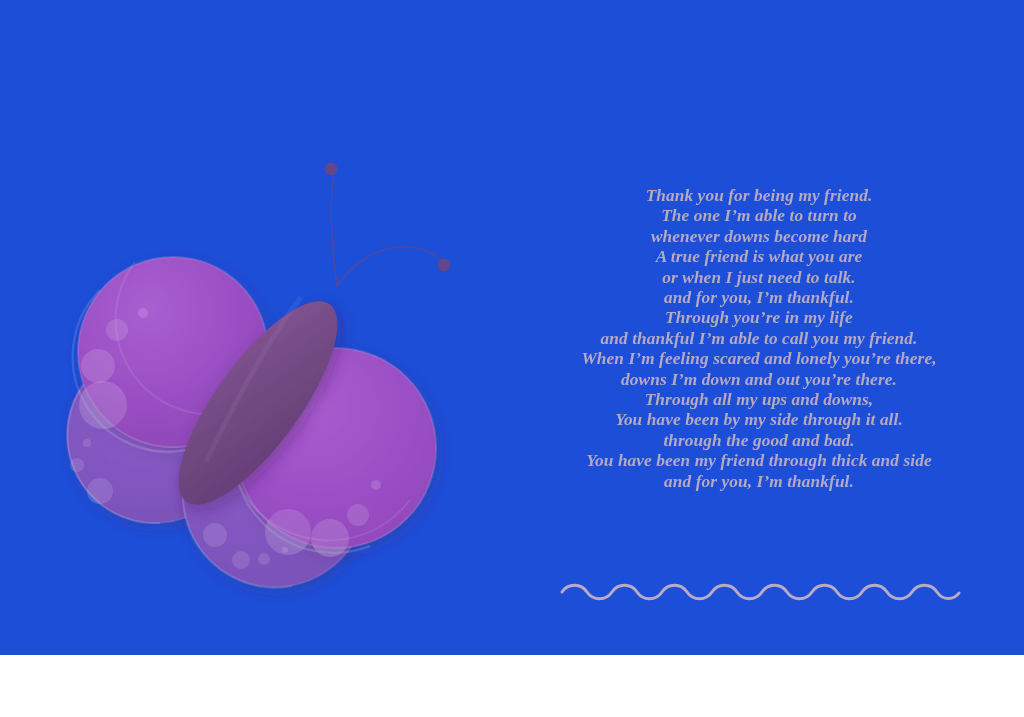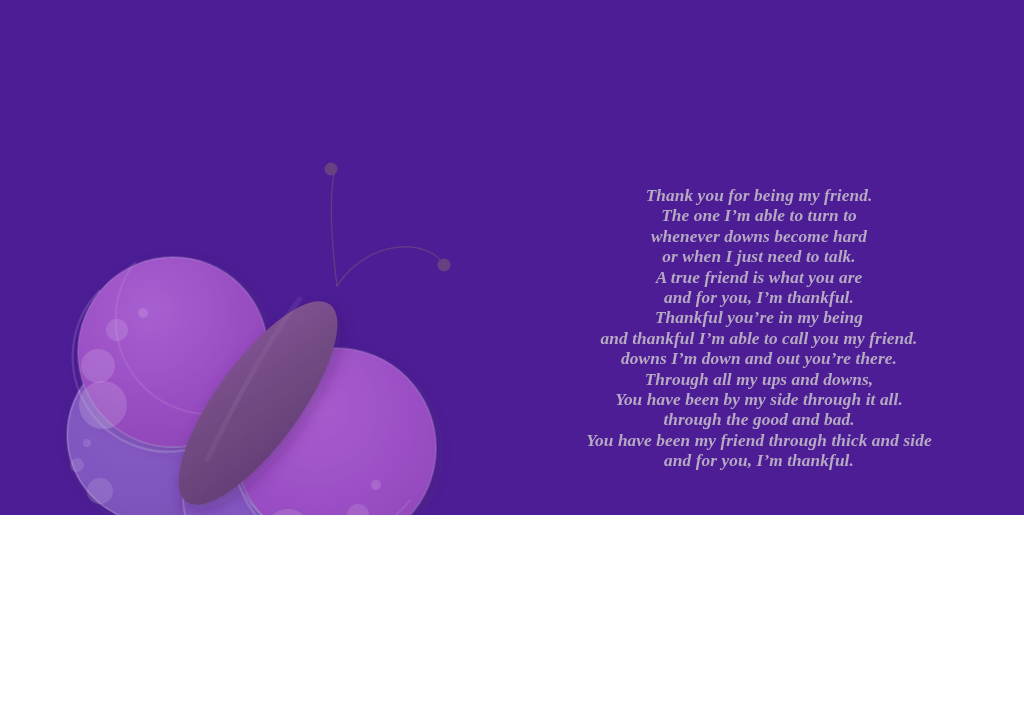--- a/index.html
+++ b/index.html
@@ -9,22 +9,22 @@
   }
   body {
     width: 1024px;
     height: 717px;
     overflow: hidden;
     font-family: "Liberation Serif", "DejaVu Serif", serif;
   }
   #canvas {
     position: relative;
     width: 1024px;
-    height: 515px;
-    background: #4c1d95;
+    height: 655px;
+    background: #1d4ed8;
     overflow: hidden;
   }
 
   
   #butterfly-art {
     position: absolute;
     left: 40px;
     top: 140px;
     width: 450px;
     height: 440px;
@@ -162,25 +162,26 @@
         <circle cx="291" cy="29" r="6.5" fill="#6b4580" fill-opacity="0.88"></circle>
         <circle cx="404" cy="125" r="6.5" fill="#6b4580" fill-opacity="0.88"></circle>
       </g>
     </svg>
   </div>
 
   <div id="poem-block">
     <div class="poem-line">Thank you for being my friend.</div>
     <div class="poem-line">The one I’m able to turn to</div>
     <div class="poem-line">whenever downs become hard</div>
+    <div class="poem-line">A true friend is what you are</div>
     <div class="poem-line">or when I just need to talk.</div>
-    <div class="poem-line">A true friend is what you are</div>
     <div class="poem-line">and for you, I’m thankful.</div>
-    <div class="poem-line">Thankful you’re in my being</div>
+    <div class="poem-line">Through you’re in my life</div>
     <div class="poem-line">and thankful I’m able to call you my friend.</div>
+    <div class="poem-line">When I’m feeling scared and lonely you’re there,</div>
     <div class="poem-line">downs I’m down and out you’re there.</div>
     <div class="poem-line">Through all my ups and downs,</div>
     <div class="poem-line">You have been by my side through it all.</div>
     <div class="poem-line">through the good and bad.</div>
     <div class="poem-line">You have been my friend through thick and side</div>
     <div class="poem-line">and for you, I’m thankful.</div>
   </div>
 
   <div id="wave-divider">
     <svg viewBox="0 0 408 26" xmlns="http://www.w3.org/2000/svg" preserveAspectRatio="none">

